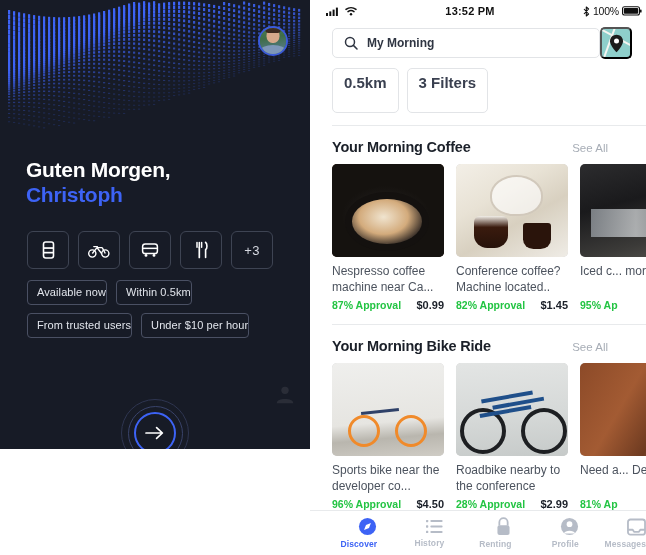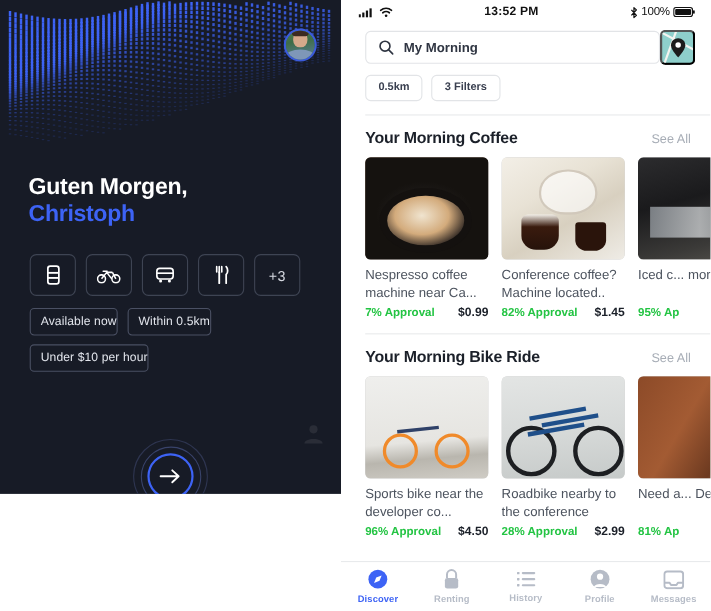--- a/index.html
+++ b/index.html
@@ -103,21 +103,21 @@
   }
 
   
   .right-panel {
     position: relative; width: 336px; height: 555px;
     background: #ffffff; flex: 0 0 336px; overflow: hidden;
   }
 
   .status-bar {
     height: 22px; display: flex; align-items: center;
-    padding: 0 14px 0 16px; color: #111; font-size: 10.5px; font-weight: bold;
+    padding: 0 4px 0 16px; color: #111; font-size: 10.5px; font-weight: bold;
   }
   .sb-left { display: flex; align-items: center; gap: 5px; }
   .sb-center { flex: 1; text-align: center; letter-spacing: 0.2px; font-size: 11px; }
   .sb-right { display: flex; align-items: center; gap: 3px; }
   .sb-pct { font-size: 10.5px; font-weight: normal; letter-spacing: -0.2px; }
 
   .search-row { display: flex; align-items: center; gap: 0; padding: 5px 14px 0 22px; }
   .search-box {
     flex: 1; height: 30px; border: 1px solid #e2e4e7; border-radius: 5px;
     background: #fff; display: flex; align-items: center; gap: 9px; padding: 0 11px;
@@ -128,30 +128,30 @@
     position: relative; background: #8ecfcb; flex: 0 0 32px;
     display: flex; align-items: center; justify-content: center;
   }
   .map-road {
     position: absolute; background: #f4f4f0;
   }
 
   .filter-row { display: flex; gap: 8px; padding: 9px 0 0 22px; }
   .filter-chip {
     border: 1px solid #e2e4e7; border-radius: 5px; background: #fff;
-    font-size: 10px; color: #3a4050; font-weight: bold;
-    padding: 5px 11px 6px 11px;
+    font-size: 15px; color: #3a4050; font-weight: bold;
+    padding: 5px 11px 21px 11px;
   }
 
   .divider { height: 1px; background: #e8eaec; margin: 12px 0 0 22px; }
 
   .section { padding: 13px 0 0 22px; }
   .section-head {
     display: flex; align-items: baseline; justify-content: space-between;
-    padding-right: 18px;
+    padding-right: 38px;
   }
   .section-title { font-size: 14.5px; font-weight: bold; color: #1b2029; letter-spacing: -0.2px; }
   .see-all { font-size: 11.5px; color: #a7adb6; }
 
   .cards { display: flex; gap: 12px; margin-top: 9px; }
   .card { flex: 0 0 112px; width: 112px; }
   .card-img {
     width: 112px; height: 93px; border-radius: 5px; overflow: hidden;
     position: relative; background: #cfcfcf;
   }
@@ -228,21 +228,21 @@
     border-radius:50%; border:3px solid #2a2622; opacity:.85;
   }
 
   
   .tabbar {
     position: absolute; left: 0; bottom: 0; width: 336px; height: 45px;
     border-top: 1px solid #e8eaec; background: #fff;
     display: flex; align-items: center;
   }
   .tab {
-    flex: 1; display: flex; flex-direction: column; align-items: center; gap: 3px;
+    flex: 1; display: flex; flex-direction: column; align-items: flex-end; gap: 3px;
   }
   .tab-label { font-size: 8.5px; font-weight: bold; color: #b6bcc7; letter-spacing: 0.1px; }
   .tab.active .tab-label { color: #3d63f5; }
 </style>
 </head>
 <body>
 
 <div class="stage">
 
   <div class="left-panel">
@@ -1809,20 +1809,21 @@
       </button>
       <button class="cat-btn more">+3</button>
     </div>
 
     <div class="chip-rows">
       <div class="chip-line">
         <button class="chip">Available now</button>
         <button class="chip">Within 0.5km</button>
       </div>
       <div class="chip-line">
+        <button class="chip">From trusted users</button>
         <button class="chip">Under $10 per hour</button>
       </div>
     </div>
 
     <div class="cta-wrap">
       <div class="cta-halo-outer"></div>
       <div class="cta-halo-mid"></div>
       <button class="cta-btn">
         <svg width="22" height="14" viewBox="0 0 22 14">
           <path d="M2 7 H18 M12.6 1.6 L18.4 7 L12.6 12.4" stroke="#fff" stroke-width="1.7" fill="none" stroke-linecap="round" stroke-linejoin="round"></path>
@@ -1896,21 +1897,21 @@
         <div class="section-title">Your Morning Coffee</div>
         <div class="see-all">See All</div>
       </div>
       <div class="cards">
         <div class="card">
           <div class="card-img">
               <div class="ph ph-coffee1"></div>
             </div>
           <div class="card-title">Nespresso coffee machine near Ca...</div>
           <div class="card-meta">
-            <span class="approval">7% Approval</span>
+            <span class="approval">87% Approval</span>
             <span class="price">$0.99</span>
           </div>
         </div>
         <div class="card">
           <div class="card-img">
               <div class="ph ph-coffee2"></div>
             </div>
           <div class="card-title">Conference coffee? Machine located..</div>
           <div class="card-meta">
             <span class="approval">82% Approval</span>
@@ -1977,38 +1978,38 @@
 
     <div class="tabbar">
       <div class="tab active">
         <svg width="19" height="19" viewBox="0 0 20 20">
           <circle cx="10" cy="10" r="9" fill="#3d63f5"></circle>
           <path d="M13.6 6.4 L8.4 8.4 L6.4 13.6 L11.6 11.6 Z" fill="#ffffff"></path>
         </svg>
         <span class="tab-label">Discover</span>
       </div>
       <div class="tab">
-        <svg width="17" height="19" viewBox="0 0 18 20">
-          <path d="M4.6 9 L4.6 5.6 A4.4 4.4 0 0 1 13.4 5.6 L13.4 9" fill="none" stroke="#b6bcc7" stroke-width="1.9"></path>
-          <rect x="2.6" y="8.8" width="12.8" height="10.2" rx="2.2" fill="#b6bcc7"></rect>
-        </svg>
-        <span class="tab-label">Renting</span>
-      </div>
-      <div class="tab">
         <svg width="19" height="17" viewBox="0 0 20 18">
           <g fill="#b6bcc7">
             <rect x="1" y="2" width="2.4" height="2.4" rx="0.6"></rect>
               <rect x="5.6" y="2.2" width="13" height="2" rx="1"></rect>
             <rect x="1" y="7.8" width="2.4" height="2.4" rx="0.6"></rect>
               <rect x="5.6" y="8" width="13" height="2" rx="1"></rect>
             <rect x="1" y="13.6" width="2.4" height="2.4" rx="0.6"></rect>
               <rect x="5.6" y="13.8" width="13" height="2" rx="1"></rect>
           </g>
         </svg>
         <span class="tab-label">History</span>
+      </div>
+      <div class="tab">
+        <svg width="17" height="19" viewBox="0 0 18 20">
+          <path d="M4.6 9 L4.6 5.6 A4.4 4.4 0 0 1 13.4 5.6 L13.4 9" fill="none" stroke="#b6bcc7" stroke-width="1.9"></path>
+          <rect x="2.6" y="8.8" width="12.8" height="10.2" rx="2.2" fill="#b6bcc7"></rect>
+        </svg>
+        <span class="tab-label">Renting</span>
       </div>
       <div class="tab">
         <svg width="19" height="19" viewBox="0 0 20 20">
           <circle cx="10" cy="10" r="9" fill="#b6bcc7"></circle>
           <circle cx="10" cy="7.6" r="3" fill="#ffffff"></circle>
           <path d="M4.2 17.4 C5 13.6 15 13.6 15.8 17.4 Z" fill="#ffffff"></path>
         </svg>
         <span class="tab-label">Profile</span>
       </div>
       <div class="tab">

